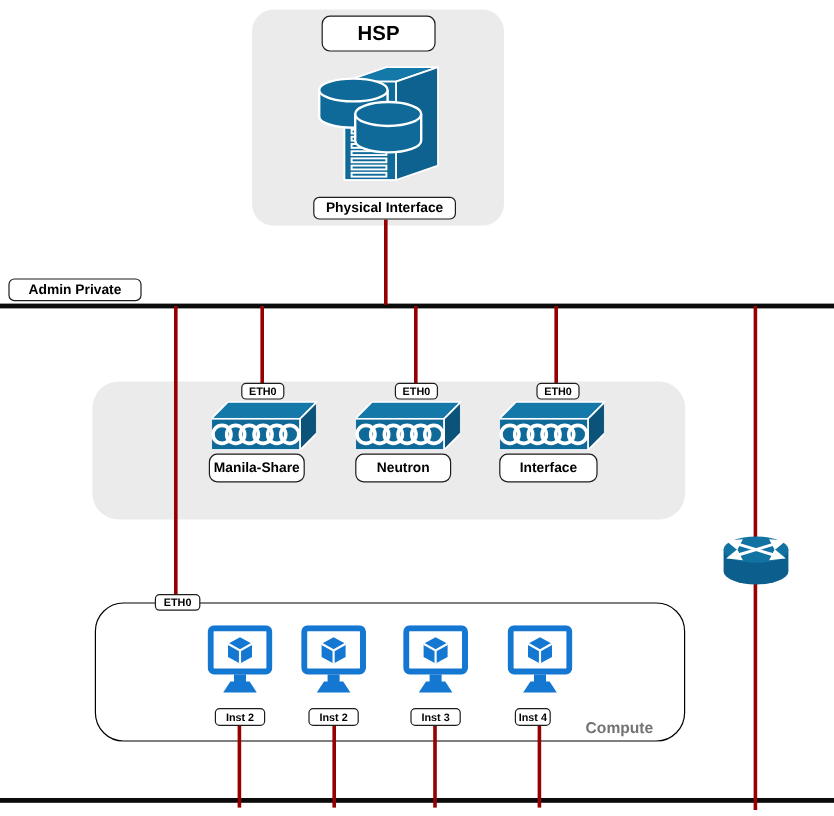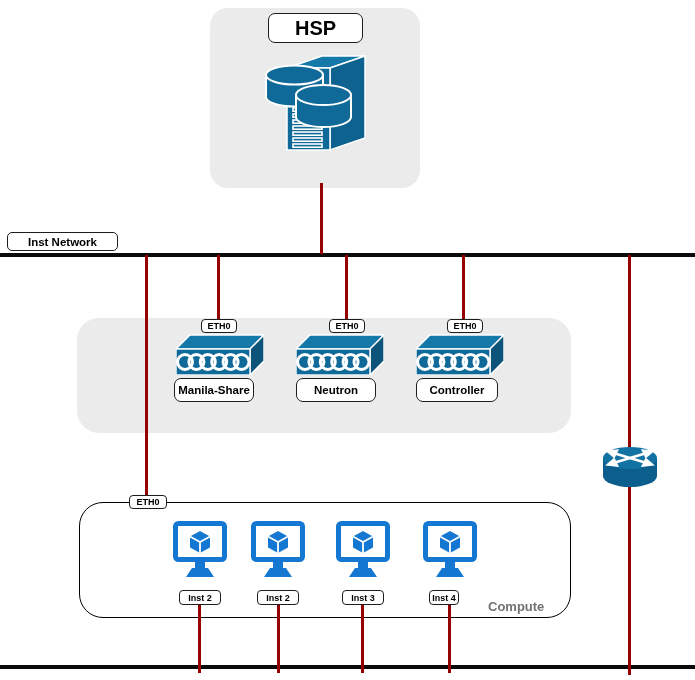--- a/index.html
+++ b/index.html
@@ -9,21 +9,21 @@
   }
   .panel{position:absolute;background:#ebebeb;z-index:0;}
   .label-box{
     position:absolute;background:#ffffff;border:1.5px solid #1d1d1d;border-radius:5px;
     display:flex;align-items:center;justify-content:center;
     font-weight:bold;color:#000;z-index:4;box-sizing:border-box;white-space:nowrap;
   }
   .hline{position:absolute;left:0;width:695px;height:4px;background:#0b0b0b;z-index:1;}
   .vline{position:absolute;width:3px;background:#970000;z-index:2;}
   .icon{position:absolute;z-index:3;}
-  .fs17{font-size:20px;}
+  .fs17{font-size:17px;}
   .fs11{font-size:11.5px;}
   .fs9{font-size:9px;}
   .plain-label{position:absolute;font-weight:bold;color:#737373;z-index:4;}
 </style>
 </head>
 <body>
 
 <div id="canvas">
 
   <div class="panel" style="left:210px;top:8px;width:210px;height:180px;border-radius:18px;"></div>
@@ -46,25 +46,26 @@
       <rect x="33" y="92" width="29" height="3.2"></rect>
     </g>
 
     <path d="M6,23 L6,45 A28.5,9.5 0 0 0 63,45 L63,23" fill="#0f6a99" stroke="#ffffff" stroke-width="2"></path>
     <ellipse cx="34.5" cy="23" rx="28.5" ry="9.5" fill="#0f6a99" stroke="#ffffff" stroke-width="2"></ellipse>
 
     <path d="M36,43 L36,65 A27.5,10 0 0 0 91,65 L91,43" fill="#0f6a99" stroke="#ffffff" stroke-width="2"></path>
     <ellipse cx="63.5" cy="43" rx="27.5" ry="10" fill="#0f6a99" stroke="#ffffff" stroke-width="2"></ellipse>
   </svg>
 
+  <div class="label-box fs11" style="left:261px;top:164px;width:119px;height:19px;">Physical Interface</div>
 
   <div class="vline" style="left:320px;top:183px;height:71px;"></div>
 
   <div class="hline" style="top:253px;"></div>
-  <div class="label-box fs11" style="left:7px;top:232px;width:111px;height:19px;">Inst Network</div>
+  <div class="label-box fs11" style="left:7px;top:232px;width:111px;height:19px;">Admin Private</div>
 
   <div class="vline" style="left:145px;top:255px;height:240px;"></div>
   <div class="vline" style="left:217px;top:255px;height:66px;"></div>
   <div class="vline" style="left:345px;top:255px;height:66px;"></div>
   <div class="vline" style="left:462px;top:255px;height:66px;"></div>
   <div class="vline" style="left:628px;top:255px;height:420px;"></div>
 
   <div class="panel" style="left:77px;top:318px;width:494px;height:115px;border-radius:22px;"></div>
 
   <div class="label-box fs9" style="left:201px;top:319px;width:36px;height:14px;border-radius:4px;">ETH0</div>
@@ -106,21 +107,21 @@
     <rect x="0" y="16" width="74" height="26" fill="#0f6a99" stroke="#ffffff" stroke-width="1.4"></rect>
     <g fill="none" stroke="#ffffff" stroke-width="3">
       <circle cx="9" cy="29" r="7.5"></circle>
         <circle cx="20.4" cy="29" r="7.5"></circle>
         <circle cx="31.8" cy="29" r="7.5"></circle>
       <circle cx="43.2" cy="29" r="7.5"></circle>
         <circle cx="54.6" cy="29" r="7.5"></circle>
         <circle cx="65.5" cy="29" r="7.5"></circle>
     </g>
   </svg>
-  <div class="label-box fs11" style="left:416px;top:378px;width:82px;height:24px;border-radius:7px;">Controller</div>
+  <div class="label-box fs11" style="left:416px;top:378px;width:82px;height:24px;border-radius:7px;">Interface</div>
 
   <svg class="icon" style="left:602px;top:446px;" width="56" height="44" viewBox="0 0 56 44">
     <path d="M1,12 L1,30 A27,11 0 0 0 55,30 L55,12" fill="#0c5e8c"></path>
     <ellipse cx="28" cy="12" rx="27" ry="11" fill="#1273a3"></ellipse>
     <g stroke="#ffffff" stroke-width="2.4" fill="#ffffff">
       <line x1="13" y1="16.5" x2="43" y2="7.5"></line>
       <line x1="13" y1="7.5" x2="43" y2="16.5"></line>
       <polygon points="6,18.5 15,19.5 12,13.5"></polygon>
       <polygon points="50,5.5 41,4.7 44,10.5"></polygon>
       <polygon points="6,5.5 15,4.7 12,10.5"></polygon>

